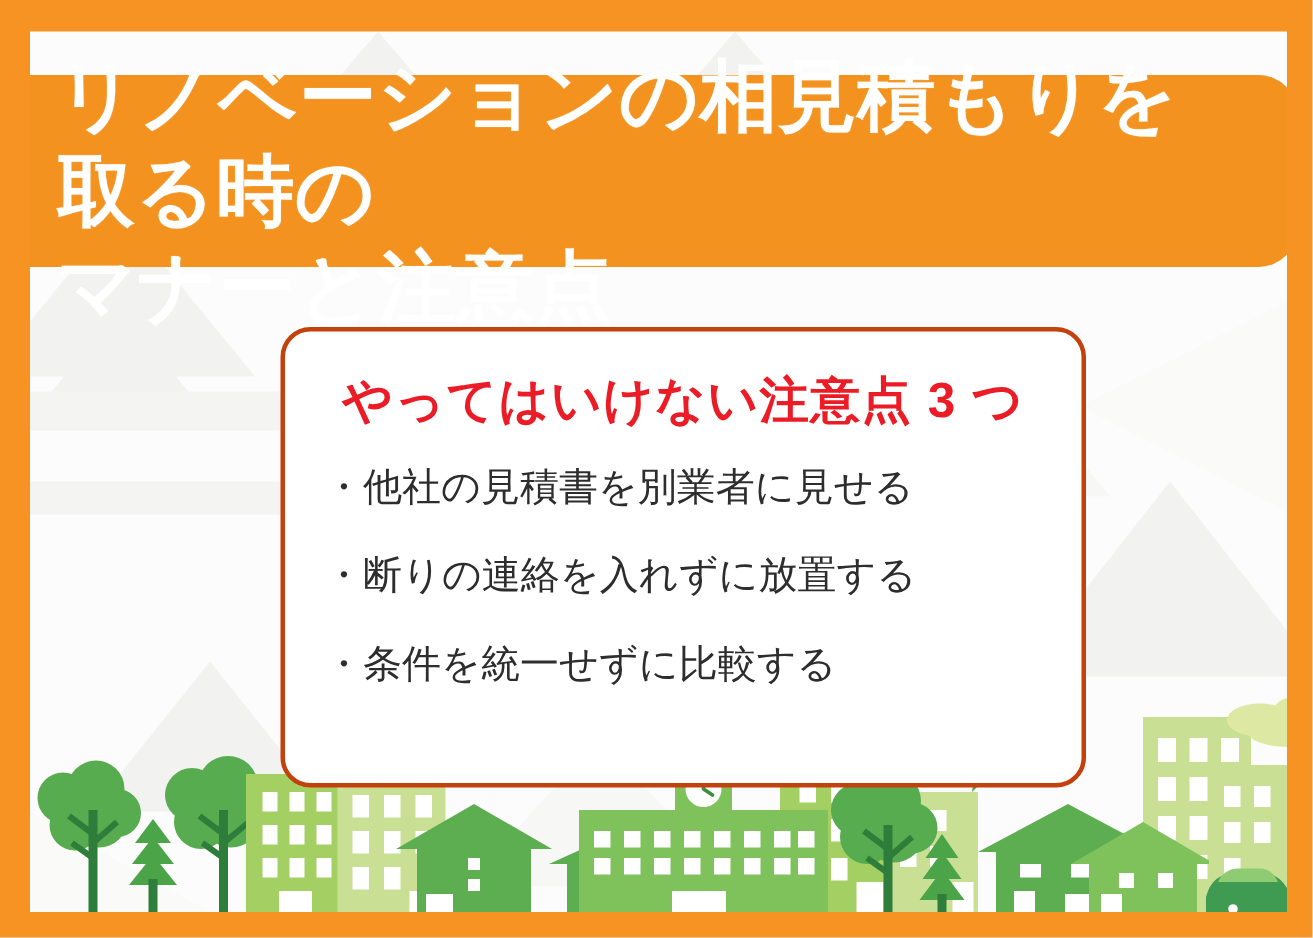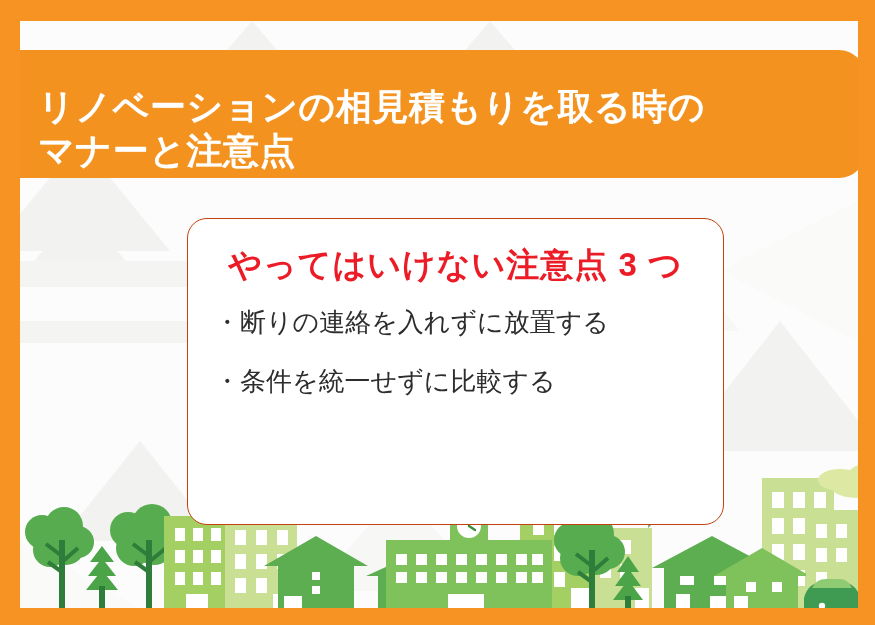--- a/index.html
+++ b/index.html
@@ -37,36 +37,36 @@
     background:#F3921E;
     border-top-right-radius:26px;
     border-bottom-right-radius:26px;
     box-sizing:border-box;
     padding:6px 30px 0 18px;
     display:flex;align-items:center;
     z-index:6;
   }
   #title-text{
     color:#FFFFFF;
-    font-size:36px;
+    font-size:52px;
     font-weight:700;
     line-height:1.22;
     letter-spacing:.5px;
     white-space:pre-line;
     text-shadow:0 0 1px rgba(255,255,255,.35);
     margin-top:24px;
   }
 
   
   #content-card{
     position:absolute;
     left:167px;top:197px;
     width:537px;height:307px;
     background:#FFFFFF;
-    border:1px solid #c2410c;
+    border:3px solid #c2410c;
     border-radius:20px;
     box-sizing:border-box;
     z-index:7;
   }
   #card-heading{
     position:absolute;
     left:0;right:0;top:24px;
     text-align:center;
     color:#EC1C26;
     font-size:33px;
@@ -378,19 +378,20 @@
     </div>
 
     <div id="title-banner">
       <div id="title-text">リノベーションの相見積もりを取る時の
 マナーと注意点</div>
     </div>
 
     <div id="content-card">
       <div id="card-heading">やってはいけない注意点 3 つ</div>
       <ul id="bullet-list">
+        <li>・他社の見積書を別業者に見せる</li>
         <li>・断りの連絡を入れずに放置する</li>
         <li>・条件を統一せずに比較する</li>
       </ul>
     </div>
 
   </div>
 </div>
 
 </body></html>

